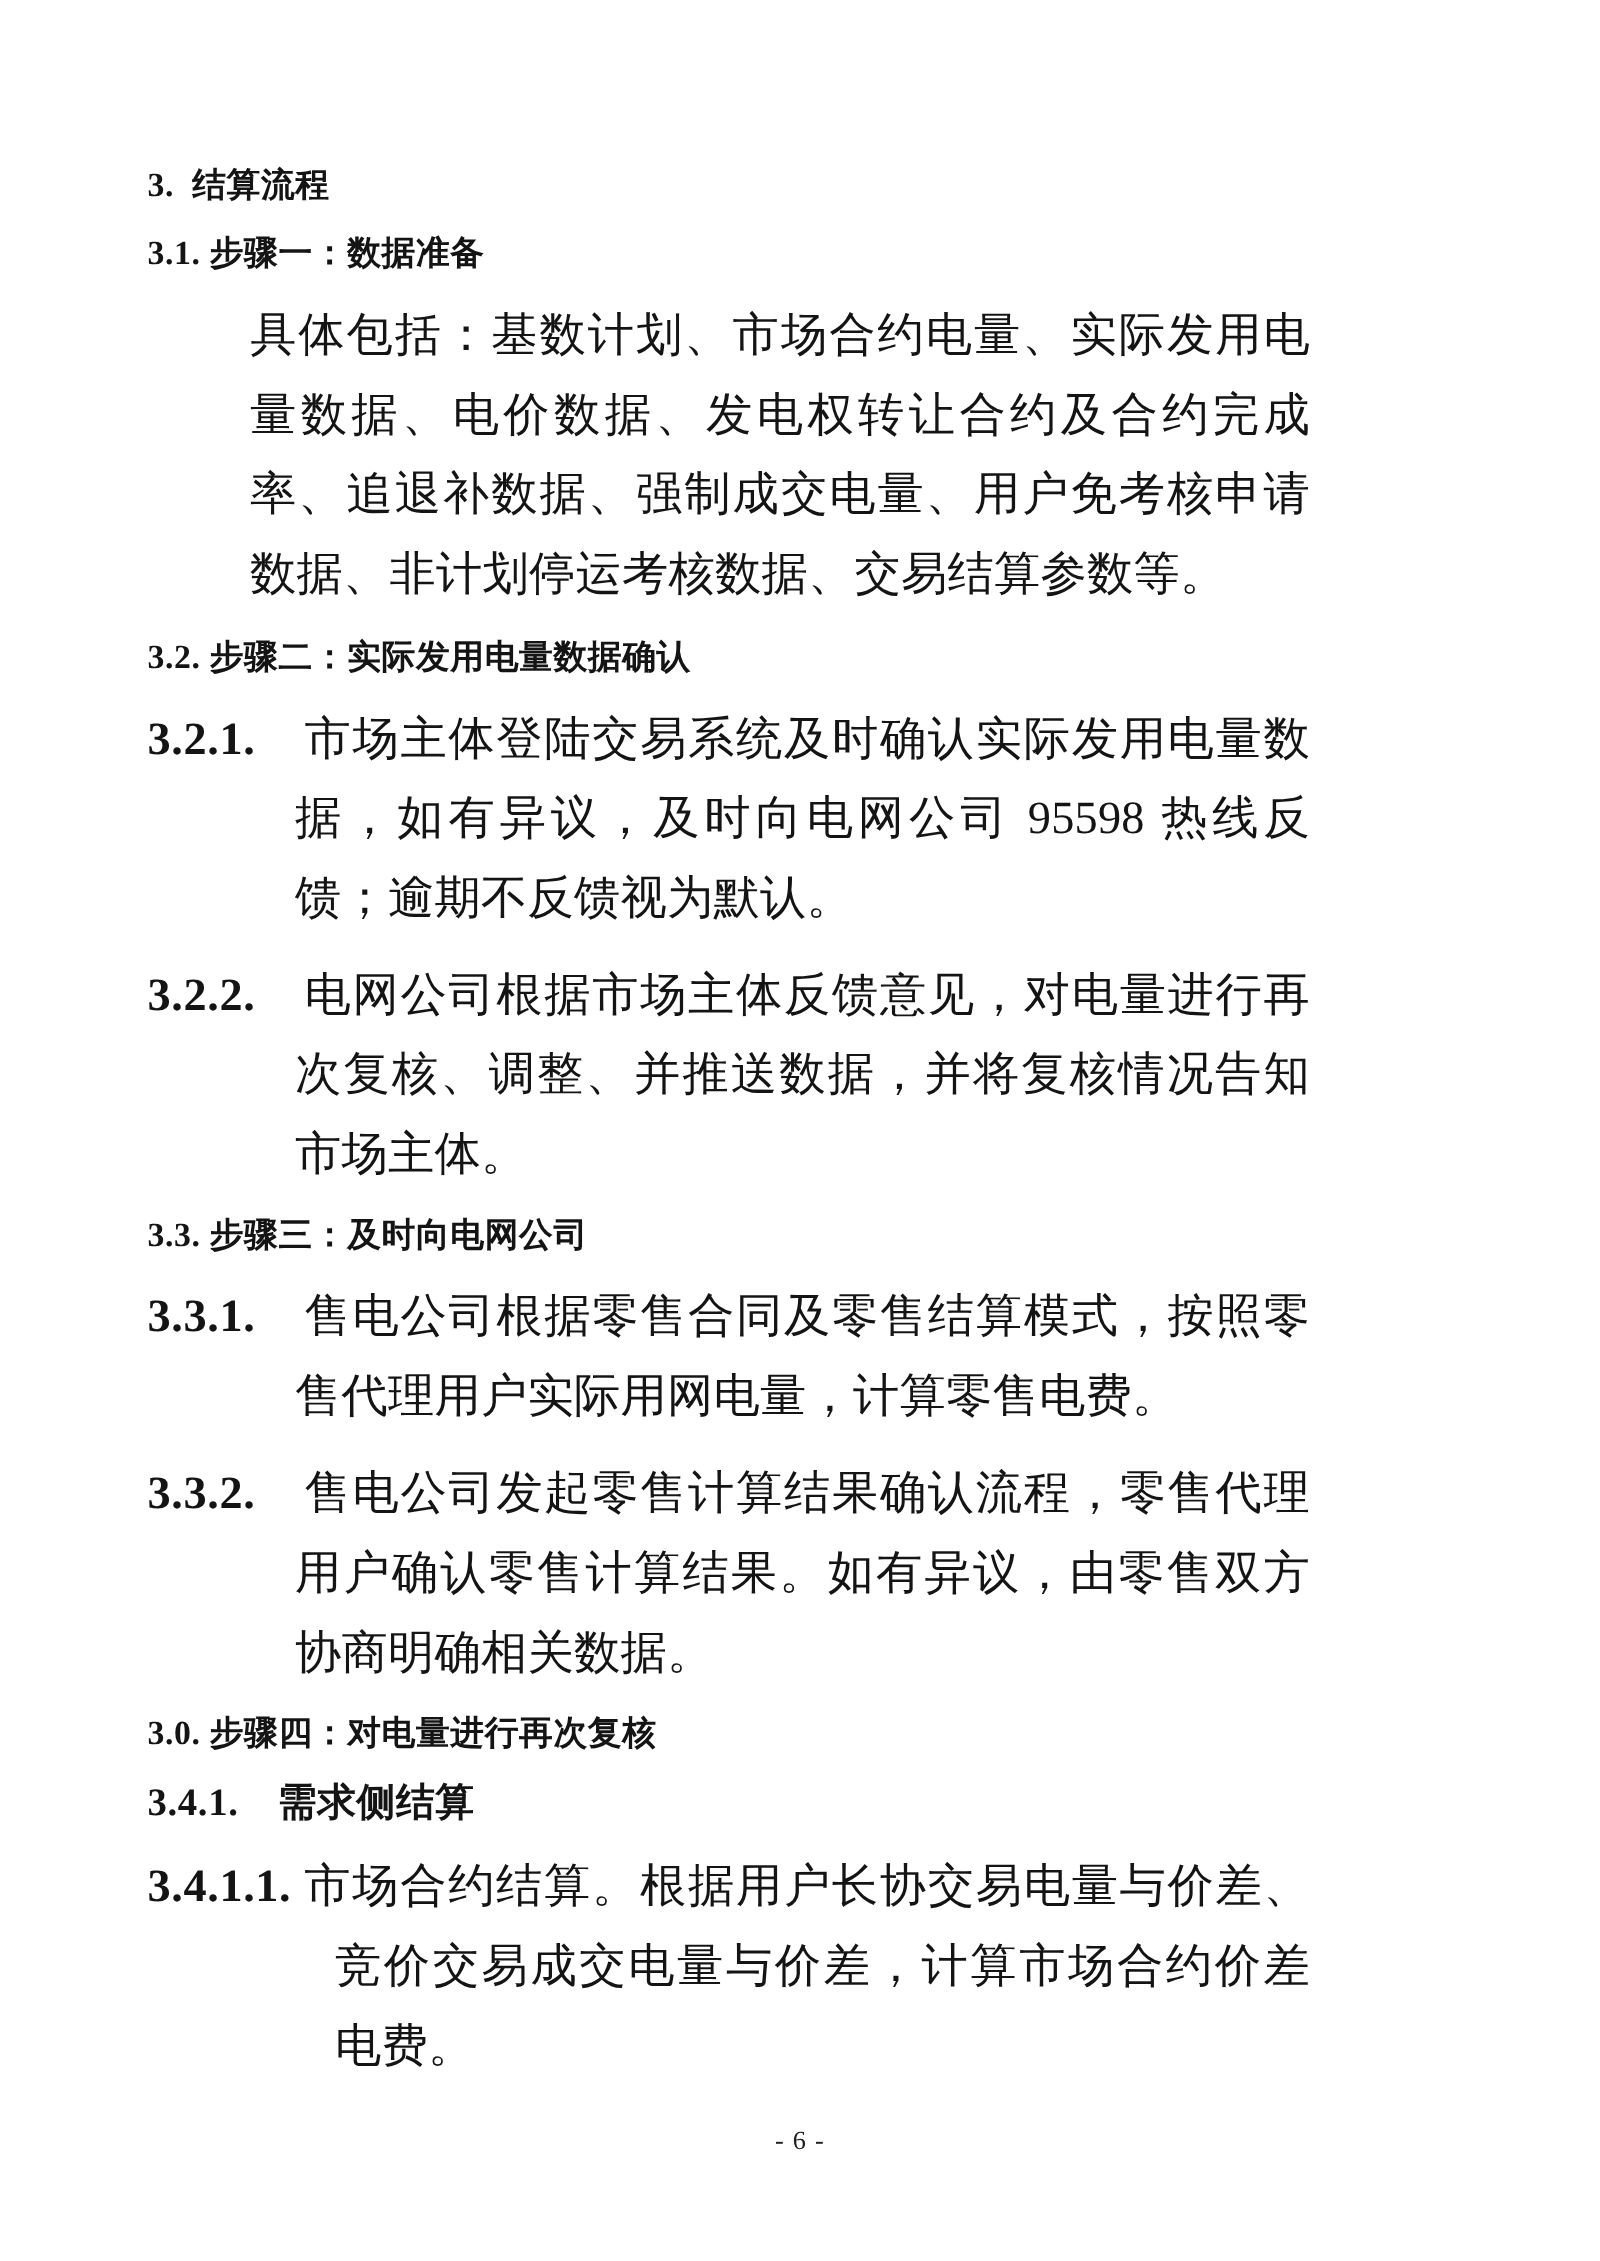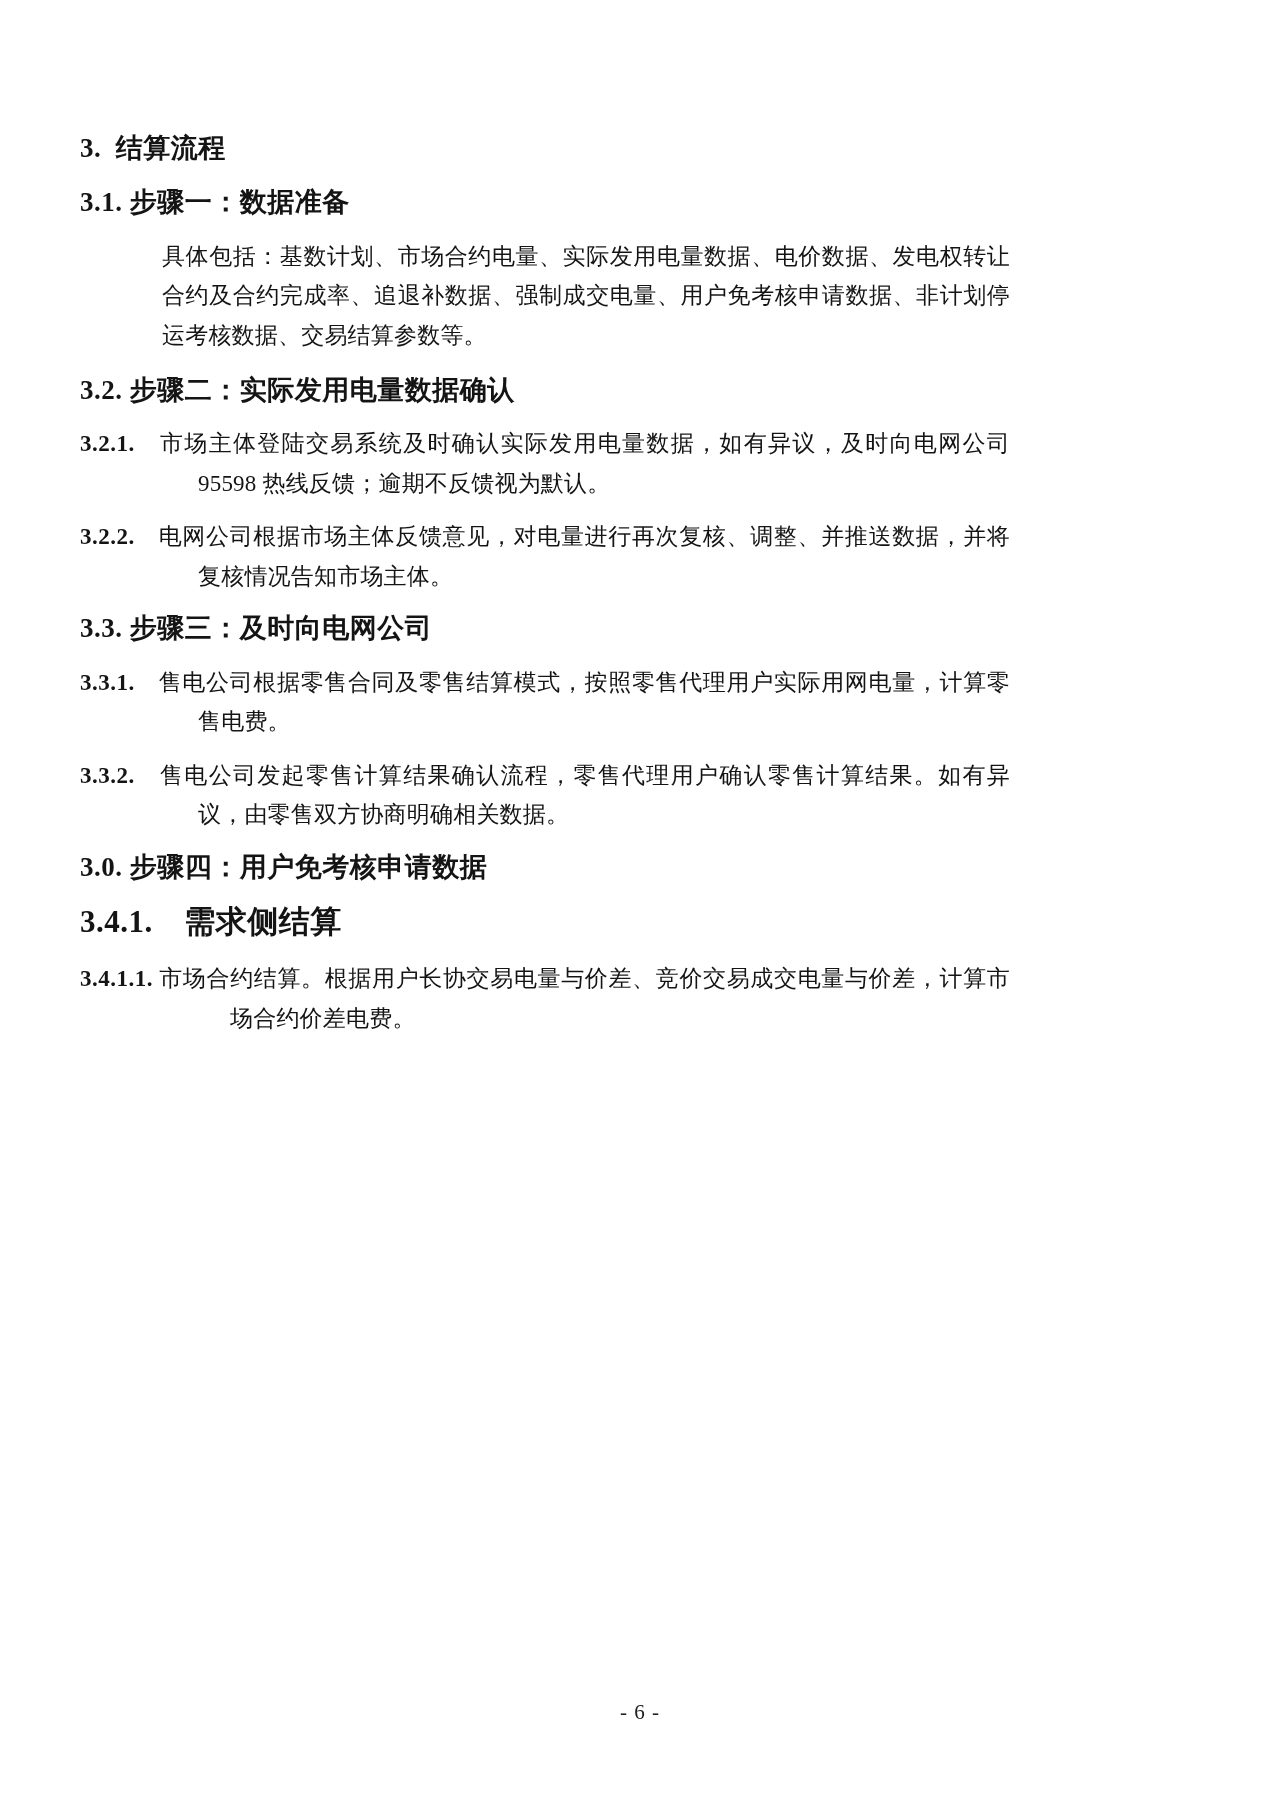--- a/index.html
+++ b/index.html
@@ -14,21 +14,21 @@
     color: #141414;
     position: relative;
     overflow: hidden;
   }
   .page {
     position: absolute;
     top: 0; left: 0;
     width: 1280px;
     height: 1809px;
     box-sizing: border-box;
-    padding: 130px 150px 60px 80px;
+    padding: 130px 150px 60px 118px;
   }
   .doc-body {
     width: 930px;
   }
   
   .h-line {
     font-weight: bold;
     font-size: 27px;
     line-height: 1.35;
     letter-spacing: 0.5px;
@@ -42,21 +42,21 @@
   .h-deep {
     font-weight: bold;
     font-size: 31px;
     line-height: 1.35;
     letter-spacing: 0.5px;
     margin: 0 0 16px 0;
     white-space: pre;
   }
   
   .para {
-    font-size: 23px;
+    font-size: 37px;
     line-height: 1.72;
     margin: 0 0 14px 0;
     text-align: justify;
     text-justify: inter-ideograph;
     position: relative;
   }
   .para .num {
     font-weight: bold;
     letter-spacing: 0.5px;
   }
@@ -106,21 +106,21 @@
     <p class="para hang"><span class="num">3.2.1.</span>　<span class="txt">市场主体登陆交易系统及时确认实际发用电量数据，如有异议，及时向电网公司 95598 热线反馈；逾期不反馈视为默认。</span></p>
 
     <p class="para hang"><span class="num">3.2.2.</span>　<span class="txt">电网公司根据市场主体反馈意见，对电量进行再次复核、调整、并推送数据，并将复核情况告知市场主体。</span></p>
 
     <p class="h-line sub"><span>3.3.</span> <span>步骤三：及时向电网公司</span></p>
 
     <p class="para hang"><span class="num">3.3.1.</span>　<span class="txt">售电公司根据零售合同及零售结算模式，按照零售代理用户实际用网电量，计算零售电费。</span></p>
 
     <p class="para hang"><span class="num">3.3.2.</span>　<span class="txt">售电公司发起零售计算结果确认流程，零售代理用户确认零售计算结果。如有异议，由零售双方协商明确相关数据。</span></p>
 
-    <p class="h-line sub"><span>3.0.</span> <span>步骤四：用户免考核申请数据</span></p>
+    <p class="h-line sub"><span>3.0.</span> <span>步骤四：对电量进行再次复核</span></p>
 
     <p class="h-deep"><span>3.4.1.</span>　<span>需求侧结算</span></p>
 
     <p class="para hang3"><span class="num">3.4.1.1.</span> <span class="txt">市场合约结算。根据用户长协交易电量与价差、竞价交易成交电量与价差，计算市场合约价差电费。</span></p>
 
 
   </div>
 
   <div class="footer">- 6 -</div>
 </div>

